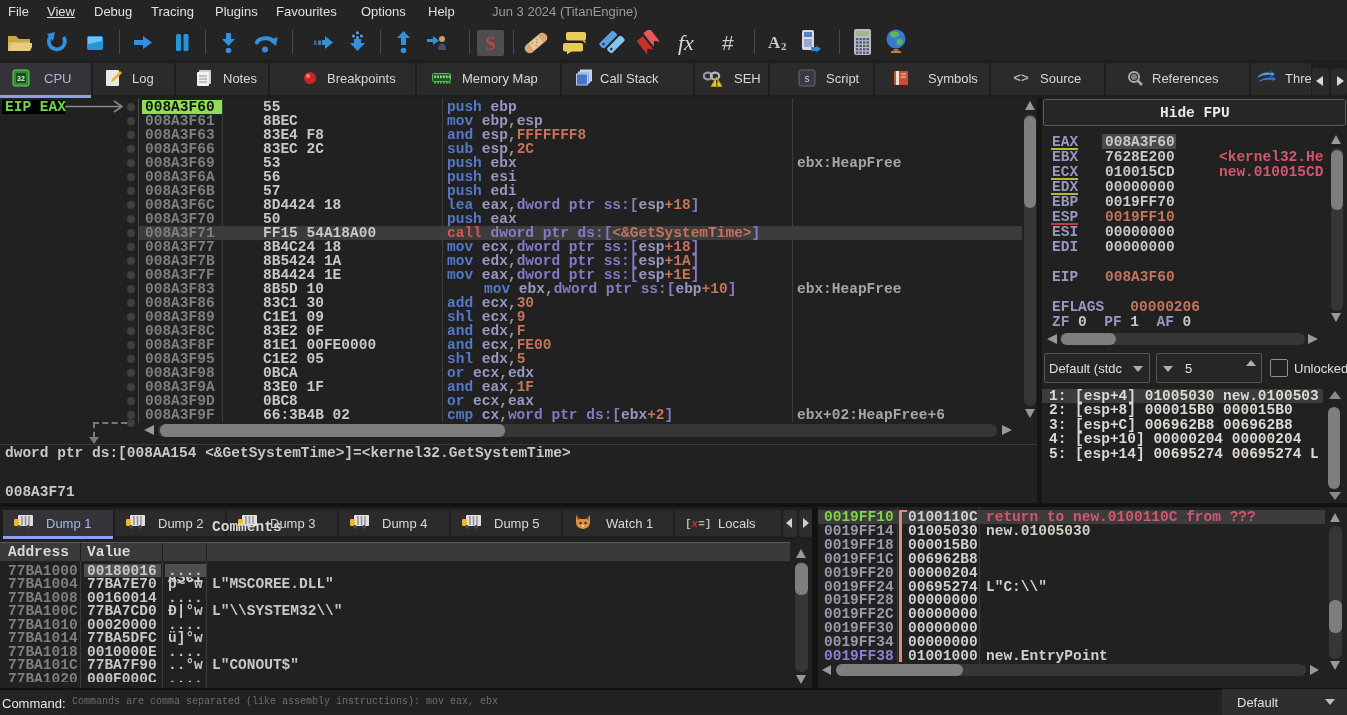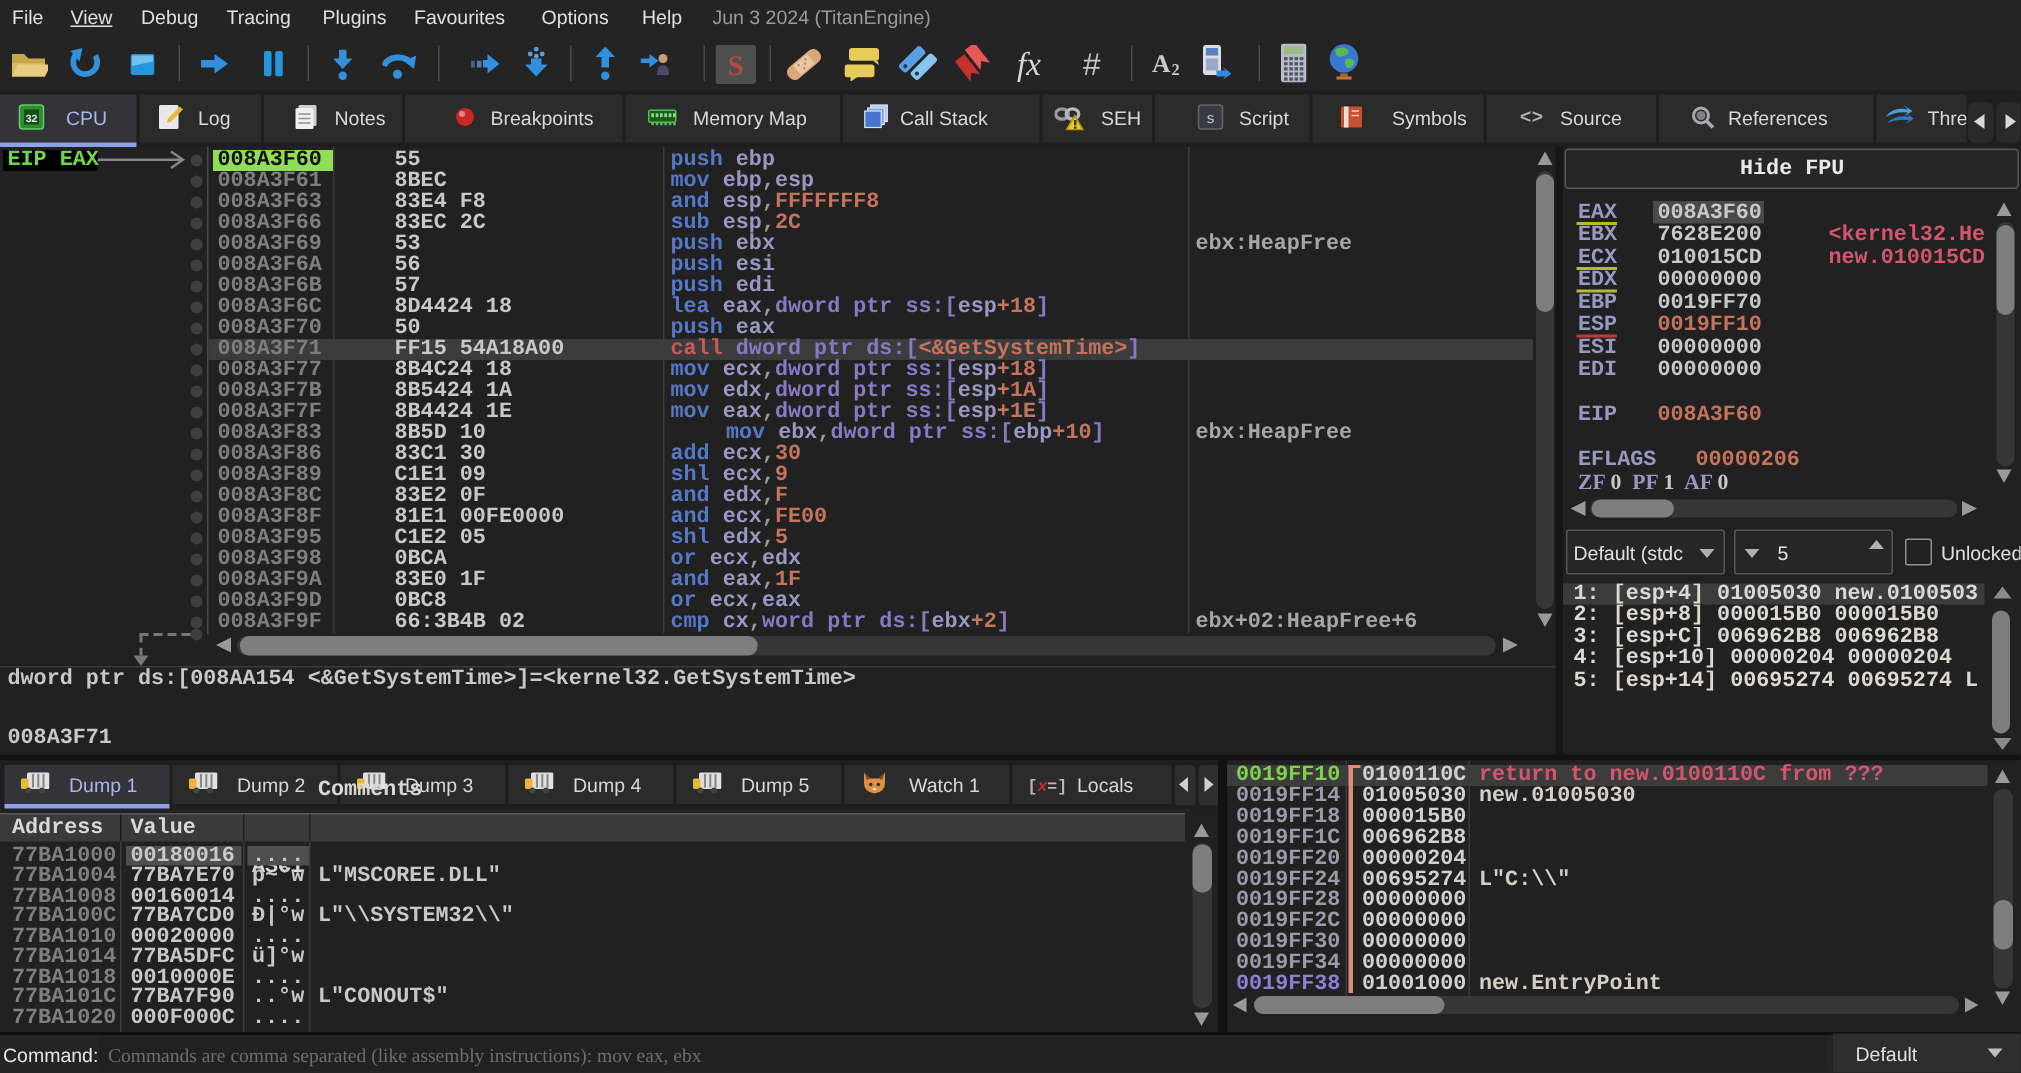--- a/index.html
+++ b/index.html
@@ -26,21 +26,21 @@
 
 <div class="a" style="left:0;top:0;width:1347px;height:24px;background:#242424;"></div>
 <div class="a sans" style="left:8px;top:4px;">File</div>
 <div class="a sans" style="left:47px;top:4px;text-decoration:underline;">View</div>
 <div class="a sans" style="left:94px;top:4px;">Debug</div>
 <div class="a sans" style="left:151px;top:4px;">Tracing</div>
 <div class="a sans" style="left:215px;top:4px;">Plugins</div>
 <div class="a sans" style="left:276px;top:4px;">Favourites</div>
 <div class="a sans" style="left:361px;top:4px;">Options</div>
 <div class="a sans" style="left:428px;top:4px;">Help</div>
-<div class="a sans" style="left:475px;top:4px;color:#9A9A9A;">Jun 3 2024 (TitanEngine)</div>
+<div class="a sans" style="left:492px;top:4px;color:#9A9A9A;">Jun 3 2024 (TitanEngine)</div>
 <div class="a" style="left:0;top:24px;width:1347px;height:36px;background:#242424;"></div>
 <div class="a" style="left:119px;top:30px;width:1px;height:24px;background:#4A4A4A;"></div>
 <div class="a" style="left:205px;top:30px;width:1px;height:24px;background:#4A4A4A;"></div>
 <div class="a" style="left:292px;top:30px;width:1px;height:24px;background:#4A4A4A;"></div>
 <div class="a" style="left:380px;top:30px;width:1px;height:24px;background:#4A4A4A;"></div>
 <div class="a" style="left:469px;top:30px;width:1px;height:24px;background:#4A4A4A;"></div>
 <div class="a" style="left:513px;top:30px;width:1px;height:24px;background:#4A4A4A;"></div>
 <div class="a" style="left:754px;top:30px;width:1px;height:24px;background:#4A4A4A;"></div>
 <div class="a" style="left:839px;top:30px;width:1px;height:24px;background:#4A4A4A;"></div>
 <svg class="a" style="left:7px;top:33px;" width="25" height="19" viewBox="0 0 25 19">
@@ -426,21 +426,21 @@
 <div class="a mono g" style="left:1052px;top:210px;">ESP</div>
 <div class="a" style="left:1051px;top:223px;width:27px;height:2px;background:#C03A3A;"></div>
 <div class="a mono n" style="left:1105px;top:210px;">0019FF10</div>
 <div class="a mono g" style="left:1052px;top:225px;">ESI</div>
 <div class="a mono w" style="left:1105px;top:225px;">00000000</div>
 <div class="a mono g" style="left:1052px;top:240px;">EDI</div>
 <div class="a mono w" style="left:1105px;top:240px;">00000000</div>
 <div class="a mono g" style="left:1052px;top:270px;">EIP</div>
 <div class="a mono n" style="left:1105px;top:270px;">008A3F60</div>
 <div class="a mono" style="left:1052px;top:300px;"><i class="g">EFLAGS</i>   <i class="n">00000206</i></div>
-<div class="a mono" style="left:1052px;top:315px;font-family:Liberation Serif, serif;"><i class="g">ZF</i> <i class="w">0</i>  <i class="g">PF</i> <i class="w">1</i>  <i class="g">AF</i> <i class="w">0</i></div>
+<div class="a mono" style="left:1052px;top:315px;"><i class="g">ZF</i> <i class="w">0</i>  <i class="g">PF</i> <i class="w">1</i>  <i class="g">AF</i> <i class="w">0</i></div>
 <div class="a scr" style="left:1331px;top:148px;width:12px;height:163px;"></div>
 <div class="tri" style="left:1331px;top:135px;border-bottom:9px solid #999;border-left:5.5px solid transparent;border-right:5.5px solid transparent;"></div>
 <div class="a thumb" style="left:1331px;top:150px;width:12px;height:60px;"></div>
 <div class="tri" style="left:1331px;top:313px;border-top:9px solid #999;border-left:5.5px solid transparent;border-right:5.5px solid transparent;"></div>
 <div class="a scr" style="left:1060px;top:333px;width:245px;height:12px;"></div>
 <div class="tri" style="left:1047px;top:334px;border-right:10px solid #999;border-top:5.5px solid transparent;border-bottom:5.5px solid transparent;"></div>
 <div class="a thumb" style="left:1061px;top:333px;width:55px;height:12px;"></div>
 <div class="tri" style="left:1308px;top:334px;border-left:10px solid #999;border-top:5.5px solid transparent;border-bottom:5.5px solid transparent;"></div>
 <div class="a" style="left:1042px;top:347px;width:305px;height:157px;background:#212121;"></div>
 <div class="a" style="left:1044px;top:353px;width:106px;height:30px;background:#262626;border:1px solid #555;border-radius:2px;"></div>
@@ -635,15 +635,15 @@
 <div class="tri" style="left:822px;top:665px;border-right:9px solid #999;border-top:5px solid transparent;border-bottom:5px solid transparent;"></div>
 <div class="a thumb" style="left:836px;top:664px;width:127px;height:12px;"></div>
 <div class="tri" style="left:1310px;top:665px;border-left:9px solid #999;border-top:5px solid transparent;border-bottom:5px solid transparent;"></div>
 <div class="a scr" style="left:1329px;top:526px;width:13px;height:133px;"></div>
 <div class="tri" style="left:1330px;top:513px;border-bottom:9px solid #999;border-left:5.5px solid transparent;border-right:5.5px solid transparent;"></div>
 <div class="a thumb" style="left:1329px;top:600px;width:13px;height:33px;"></div>
 <div class="tri" style="left:1330px;top:661px;border-top:9px solid #999;border-left:5.5px solid transparent;border-right:5.5px solid transparent;"></div>
 <div class="a" style="left:0;top:688px;width:1347px;height:27px;background:#242424;border-top:2px solid #101010;"></div>
 <div class="a sans" style="left:2px;top:696px;color:#E6E6E6;">Command:</div>
 <div class="a" style="left:66px;top:691px;width:1152px;height:23px;background:#212121;"></div>
-<div class="a" style="left:72px;top:696px;font-family:Liberation Serif, serif;font-size:13px;color:#6E6E6E;white-space:pre;">Commands are comma separated (like assembly instructions): mov eax, ebx</div>
+<div class="a" style="left:72px;top:696px;font-family:Liberation Mono, monospace;font-size:10px;color:#6E6E6E;white-space:pre;">Commands are comma separated (like assembly instructions): mov eax, ebx</div>
 <div class="a" style="left:1222px;top:689px;width:125px;height:26px;background:#2E2E2E;"></div>
 <div class="a sans" style="left:1237px;top:695px;">Default</div>
 <div class="tri" style="left:1325px;top:699px;border-top:6px solid #C0C0C0;border-left:5px solid transparent;border-right:5px solid transparent;"></div>
 </body></html>

